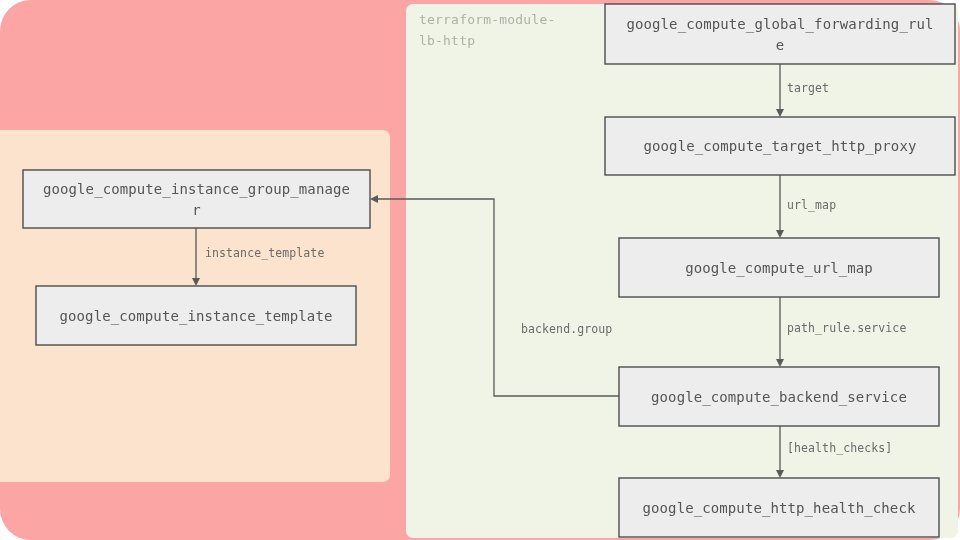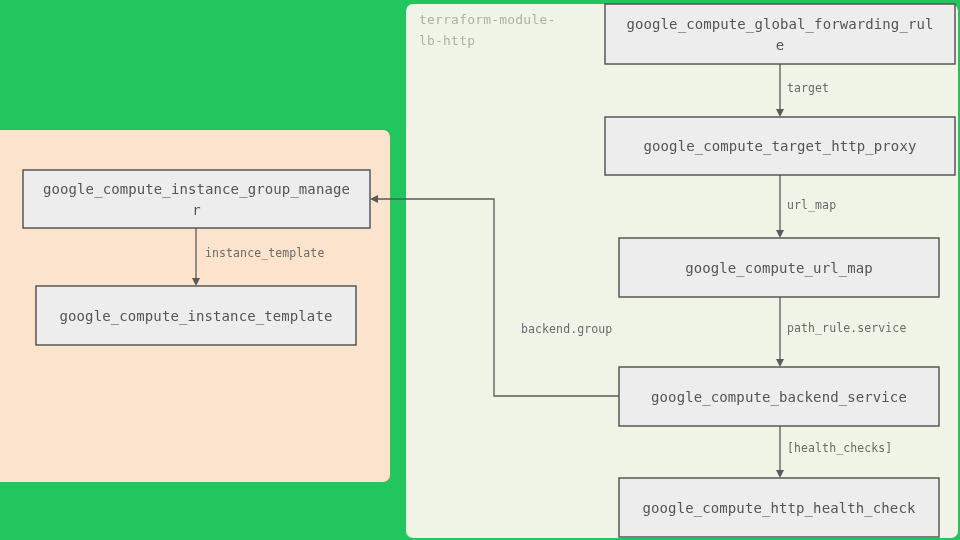--- a/index.html
+++ b/index.html
@@ -10,21 +10,22 @@
   body {
     width: 960px;
     height: 540px;
     overflow: hidden;
     font-family: "DejaVu Sans Mono", "Liberation Mono", monospace;
   }
   #diagram-root {
     position: relative;
     width: 960px;
     height: 540px;
-    background: #22c55e;
+    background: #fca5a5;
+    border-radius: 31px;
   }
   svg.diagram {
     display: block;
     width: 960px;
     height: 540px;
   }
   .cluster-rect {
     stroke: none;
   }
   .cluster-label {

